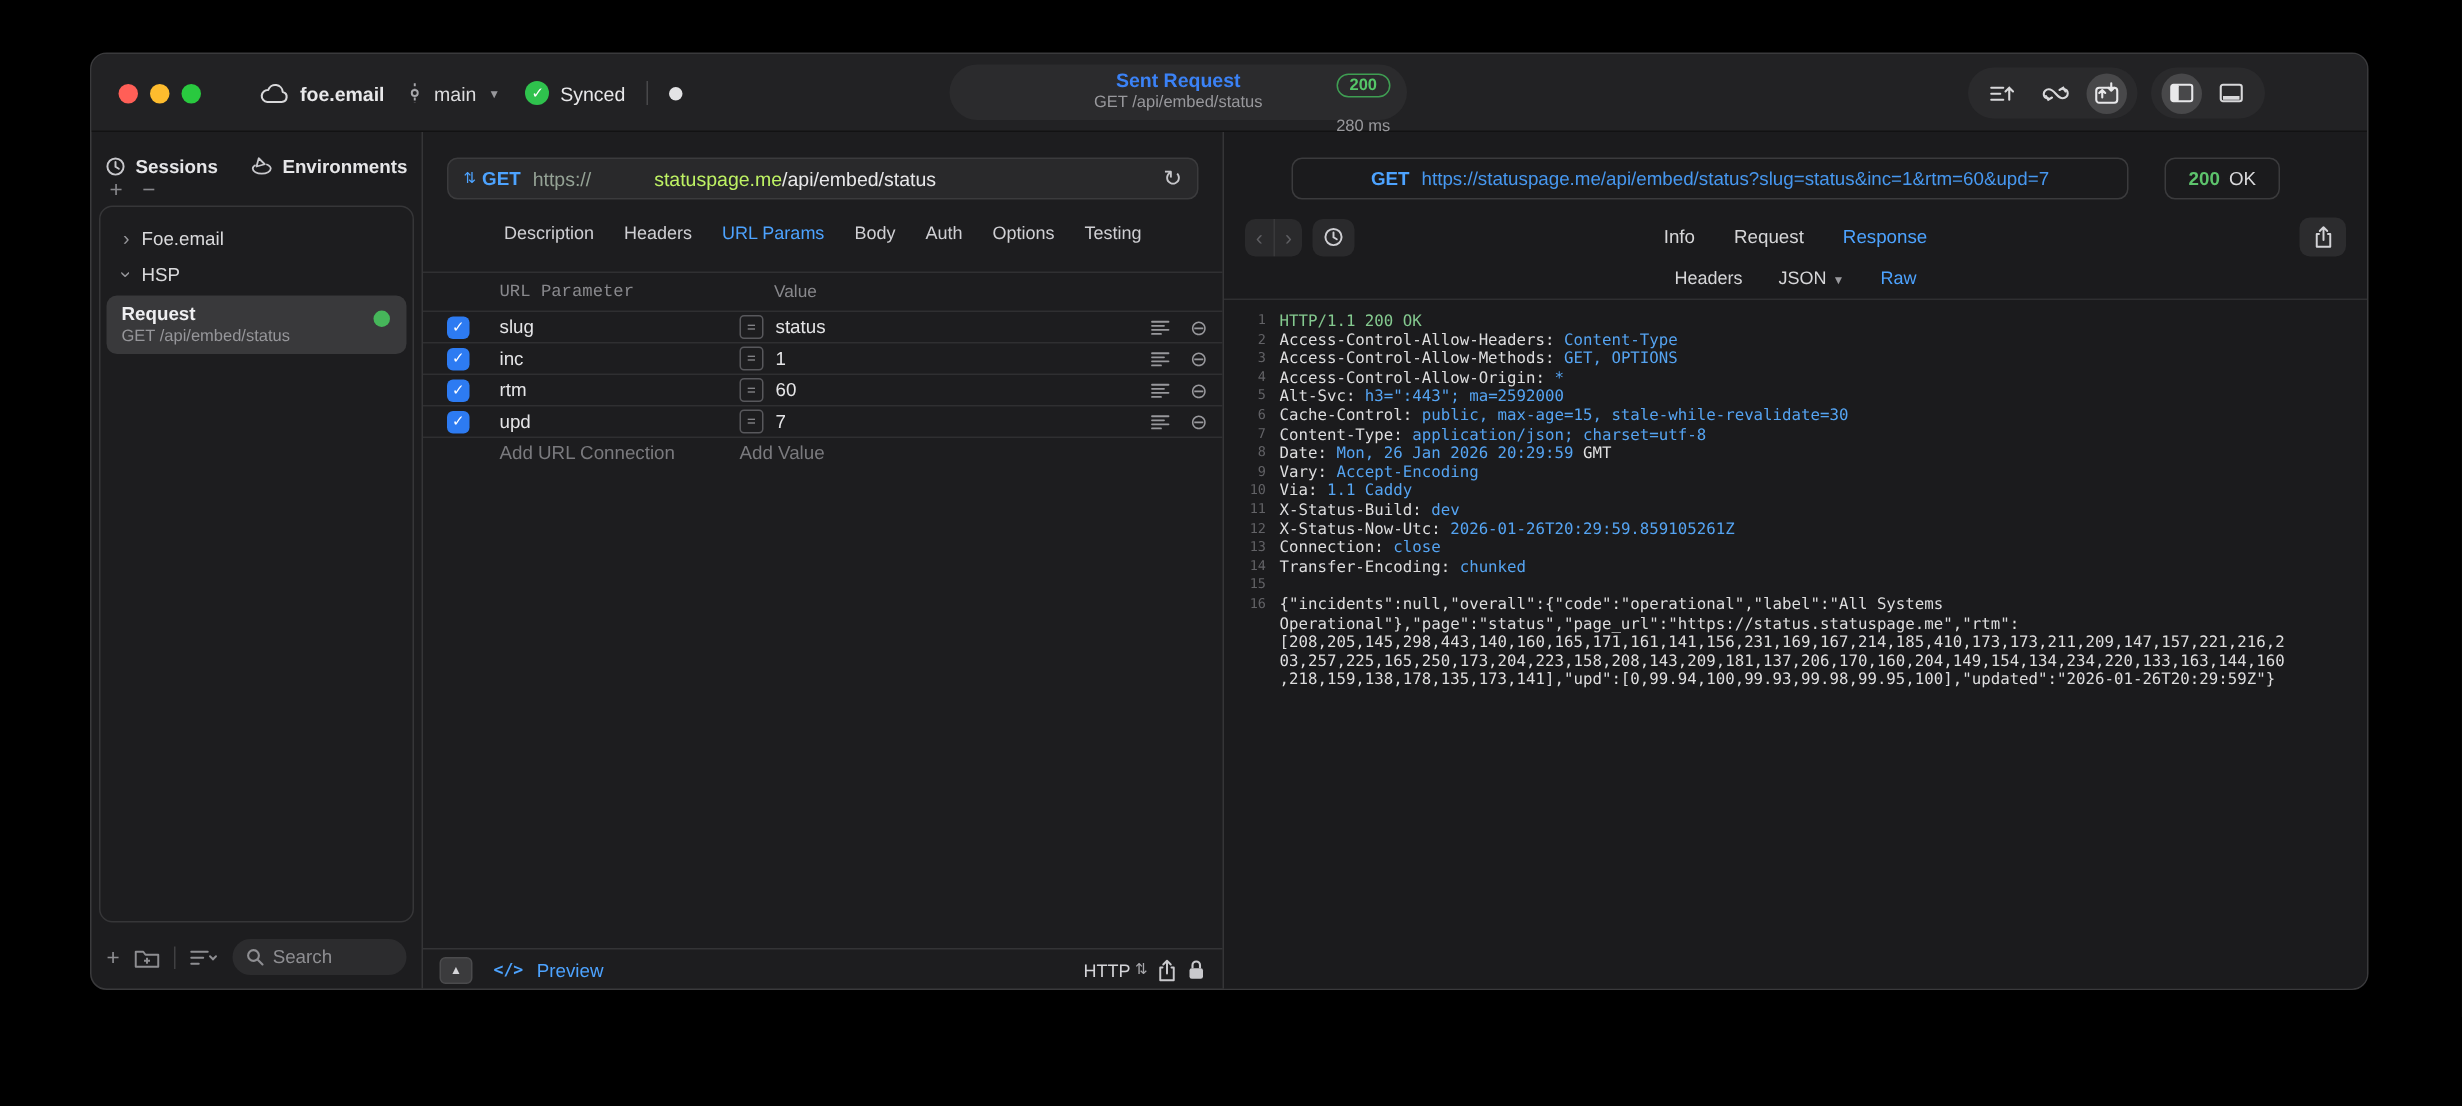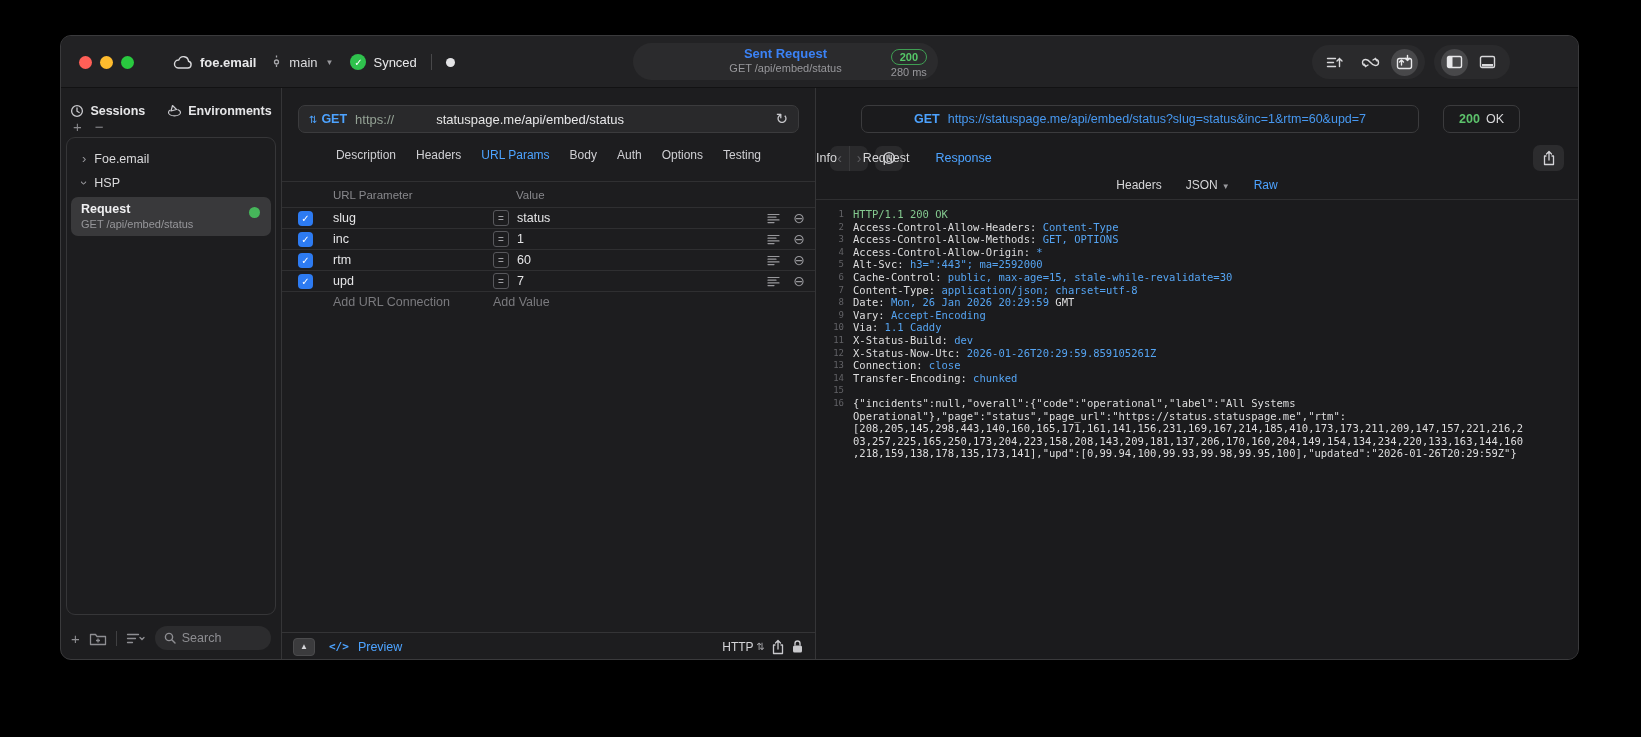--- a/index.html
+++ b/index.html
@@ -24,21 +24,21 @@
   .tb-div { width:1px; height:16px; background:#48484a; margin:0 7px; }
   .tb-dot { width:9px; height:9px; border-radius:50%; background:#e3e3e5; }
   .tb-center { position:absolute; left:572px; top:7px; width:305px; height:37px; background:#2b2b2d;
                border-radius:19px; }
   .tc-text { position:absolute; left:0; right:0; top:3px; text-align:center; }
   .tc-title { font-size:13px; font-weight:700; color:#3b82f6; line-height:16px; }
   .tc-sub { font-size:11px; color:#98989c; line-height:13px; }
   .tc-status { position:absolute; right:11px; top:4px; text-align:center; }
   .badge { display:inline-block; border:1px solid #3f9e53; border-radius:8px; color:#55c768;
            font-size:11px; font-weight:700; padding:0 8px; line-height:14px; }
-  .tc-ms { font-size:11px; color:#98989c; margin-top:1px; }
+  .tc-ms { font-size:11px; color:#98989c; margin-top:13px; }
   .tb-right { position:absolute; right:68px; top:9px; display:flex; gap:9px; }
   .icon-group { height:34px; background:#2a2a2c; border-radius:17px; display:flex; align-items:center;
                 padding:0 14px; gap:18px; color:#d8d8da; }
   .icon-circle { width:27px; height:27px; border-radius:50%; background:#48484a; display:flex;
                  align-items:center; justify-content:center; margin:0 -7px; }
   svg.ic { display:block; }
 
   
   .content { display:flex; height:572px; }
   .sidebar { width:221px; border-right:1px solid #353537; display:flex; flex-direction:column; }
@@ -65,27 +65,27 @@
   .sb-tb-div { width:1px; height:15px; background:#404042; }
   .search { flex:1; height:24px; background:#2c2c2e; border-radius:12px; display:flex; align-items:center;
             gap:6px; padding:0 9px; color:#8e8e92; font-size:12.5px; }
 
   
   .urlbar { margin:17px 16px 0; height:28px; background:#29292b; border:1px solid #3b3b3d; border-radius:7px;
             display:flex; align-items:center; padding:0 10px; font-size:13px; }
   .stepper { color:#4da3ff; font-size:10px; margin-right:4px; }
   .method { color:#4da3ff; font-weight:700; font-size:12.5px; }
   .urlbar .method { margin-right:8px; }
-  .u-scheme { color:#94a295; } .u-host { color:#e5e5e5;padding-left:42px; } .u-path { color:#e8e8ea; }
+  .u-scheme { color:#94a295; } .u-host { color:#bef264;padding-left:42px; } .u-path { color:#e8e8ea; }
   .refresh { margin-left:auto; color:#c6c6ca; font-size:15px; }
   .mid-tabs { display:flex; justify-content:center; gap:20px; margin-top:15px; padding-bottom:19px;
               font-size:12px; color:#cfcfd3; border-bottom:1px solid #303032; }
   .mid-tabs .tab.active { color:#4da3ff; }
   .p-head { display:flex; align-items:center; height:25px; padding:0 10px 0 16px; color:#88888c; font-size:11.5px; }
-  .p-head .sp1 { width:35px; } .p-head .ph-name { width:160px; } .p-head .sp2 { width:23px; }
+  .p-head .sp1 { width:35px; } .p-head .ph-name { width:160px;font-family:Liberation Mono, monospace; } .p-head .sp2 { width:23px; }
   .p-row { display:flex; align-items:center; height:21px; padding:0 10px 0 16px; border-top:1px solid #2f2f31;
            font-size:12.5px; color:#e5e5e7; }
   .p-check { width:15px; height:15px; min-width:15px; border-radius:4px; background:#2d7bf2; color:#fff;
              font-size:10px; font-weight:700; display:flex; align-items:center; justify-content:center;
              margin-right:20px; }
   .p-name { width:160px; }
   .p-eq { width:16px; height:16px; min-width:16px; border:1px solid #58585c; border-radius:3px; color:#a0a0a4;
           font-size:10px; display:flex; align-items:center; justify-content:center; margin-right:8px; }
   .p-value { flex:1; }
   .p-lines { width:20px; color:#98989c; display:flex; justify-content:center; }
@@ -111,21 +111,21 @@
   .r-badge { height:28px; border:1px solid #3b3b3d; border-radius:7px; display:flex; align-items:center;
              gap:6px; padding:0 15px; font-size:12.5px; }
   .r-badge .code { color:#5dc36c; font-weight:700; }
   .r-badge .ok { color:#dadadc; }
   .r-nav { position:relative; height:26px; margin-top:12px; display:flex; align-items:center; padding:0 14px; }
   .histgroup { display:flex; height:25px; background:#2a2a2c; border-radius:7px; overflow:hidden; }
   .hist-btn { width:19px; display:flex; align-items:center; justify-content:center; color:#5f5f63; font-size:14px; }
   .hist-btn + .hist-btn { border-left:1px solid #39393b; }
   .clock-btn { width:28px; height:25px; background:#2a2a2c; border-radius:7px; margin-left:7px; color:#cfcfd3;
                display:flex; align-items:center; justify-content:center; }
-  .r-tabs { position:absolute; left:0; right:0; display:flex; gap:26px;
+  .r-tabs { position:absolute; left:0; right:0; display:flex; justify-content:center; gap:26px;
             font-size:12.5px; color:#d6d6d8; }
   .r-tabs .tab.active { color:#4da3ff; }
   .share-btn { margin-left:auto; width:31px; height:26px; background:#2c2c2e; border-radius:7px; color:#d4d4d8;
                display:flex; align-items:center; justify-content:center; z-index:1; }
   .r-subtabs { display:flex; justify-content:center; align-items:center; gap:24px; height:29px;
                font-size:12px; color:#d6d6d8; border-bottom:1px solid #2f2f31; }
   .r-subtabs .tab.active { color:#4da3ff; }
   .chev-xs { font-size:8px; color:#9a9a9e; margin-left:4px; }
   .r-body { flex:1; overflow:hidden; padding:8px 14px 0 8px; font-family:"DejaVu Sans Mono",monospace;
             font-size:10.5px; line-height:12.6px; }

